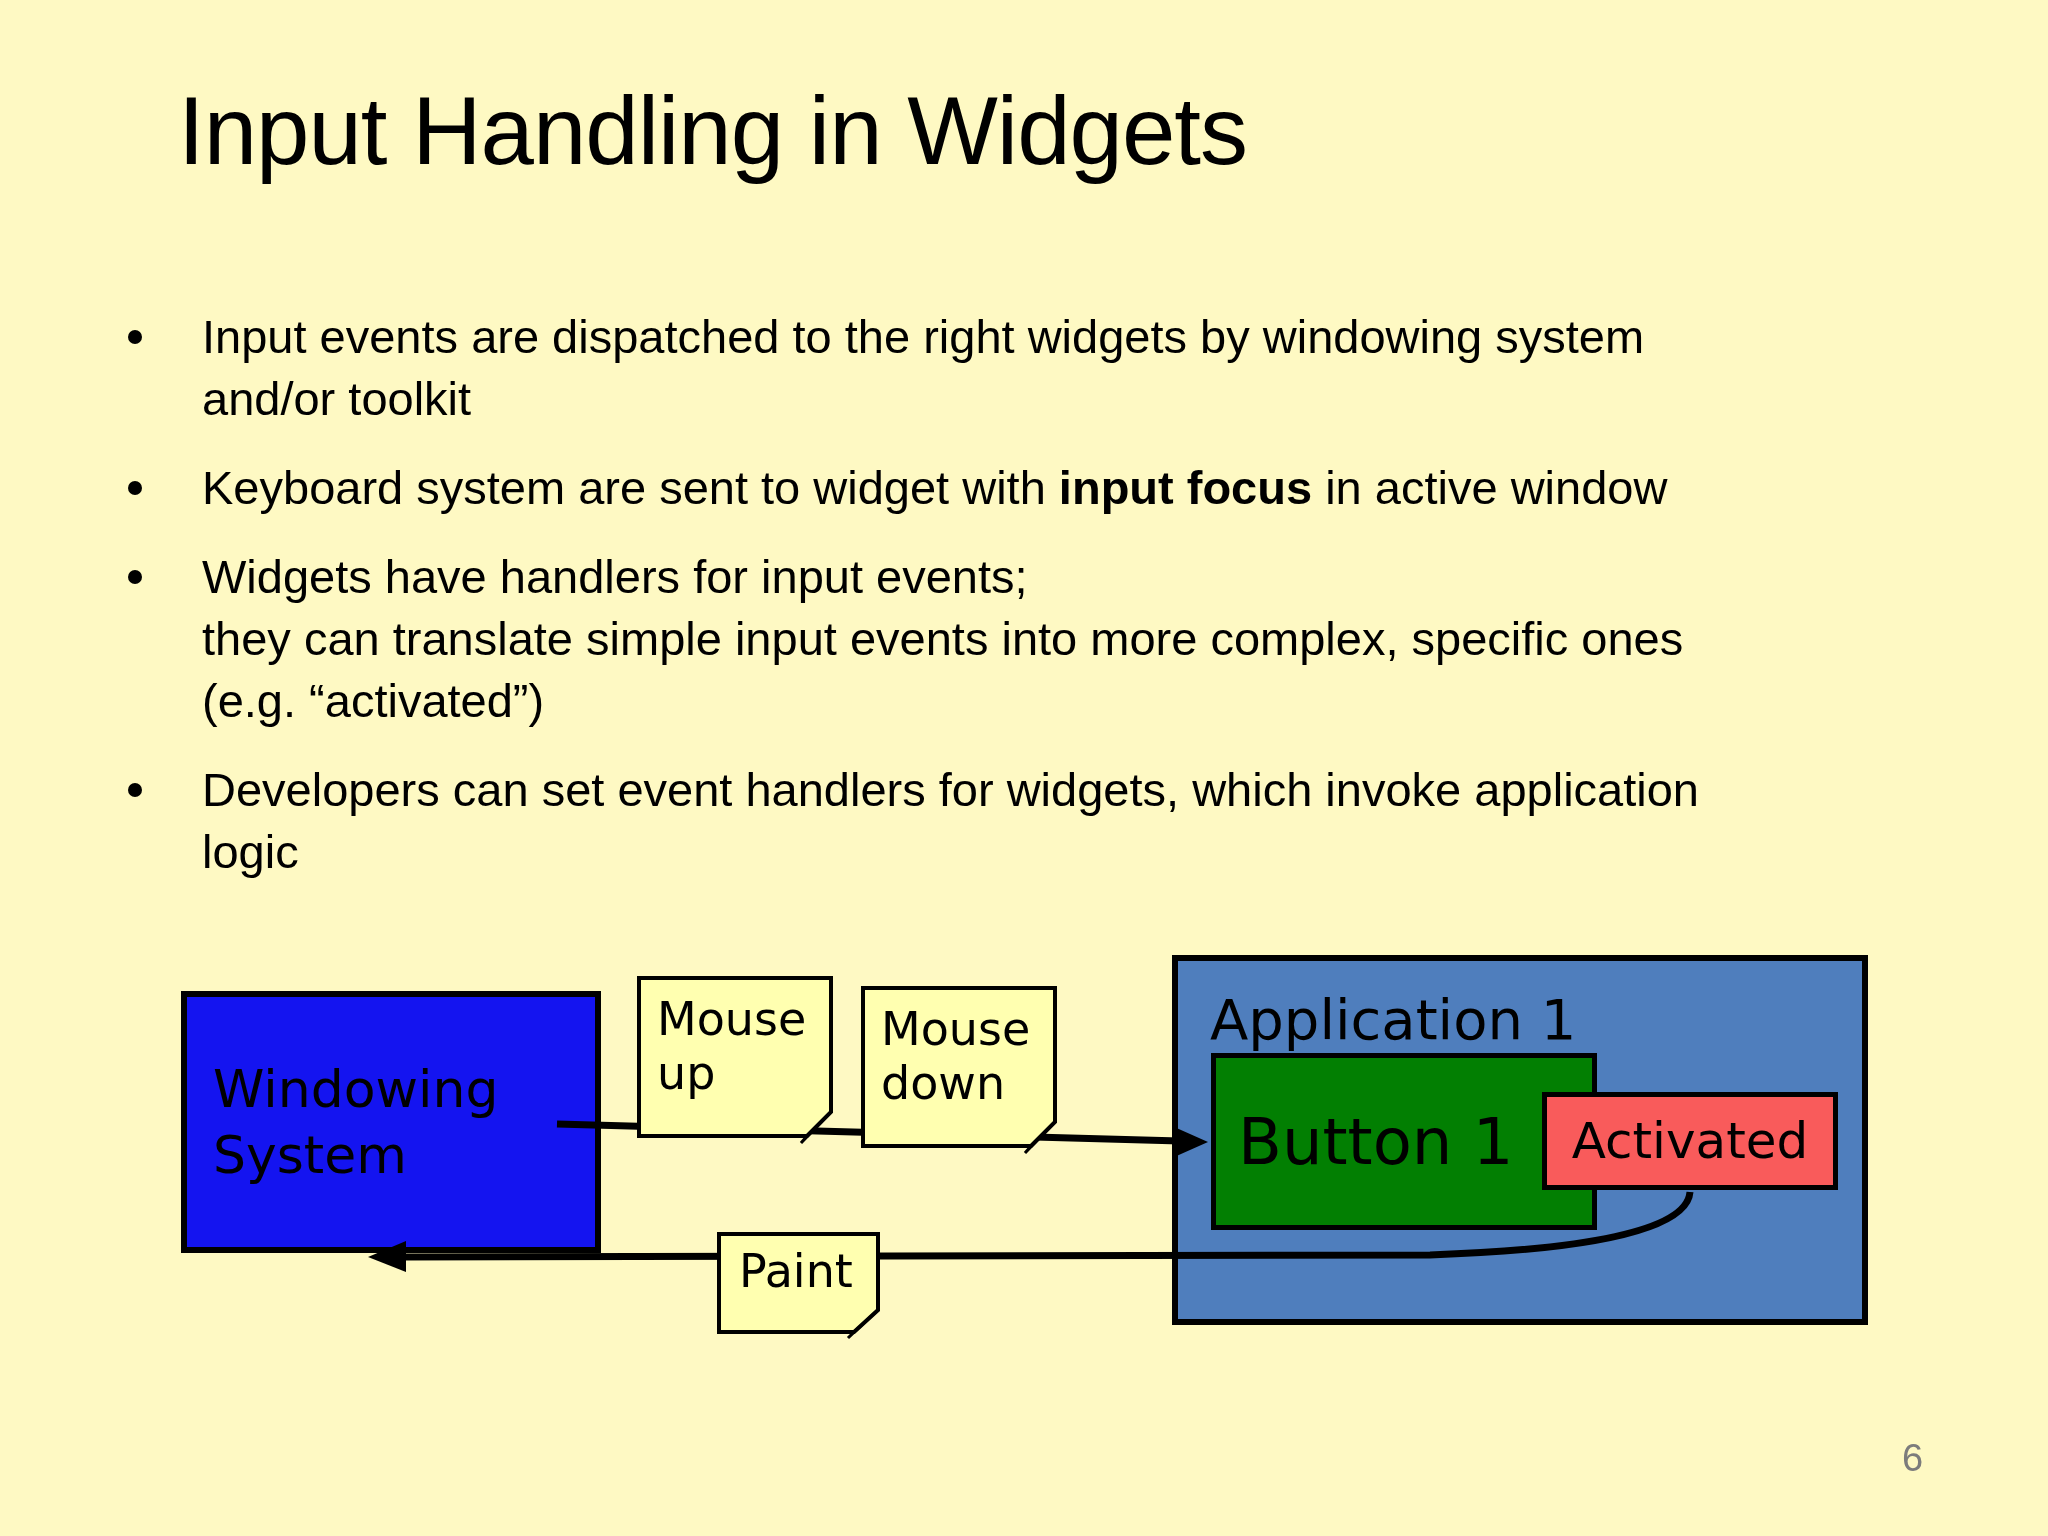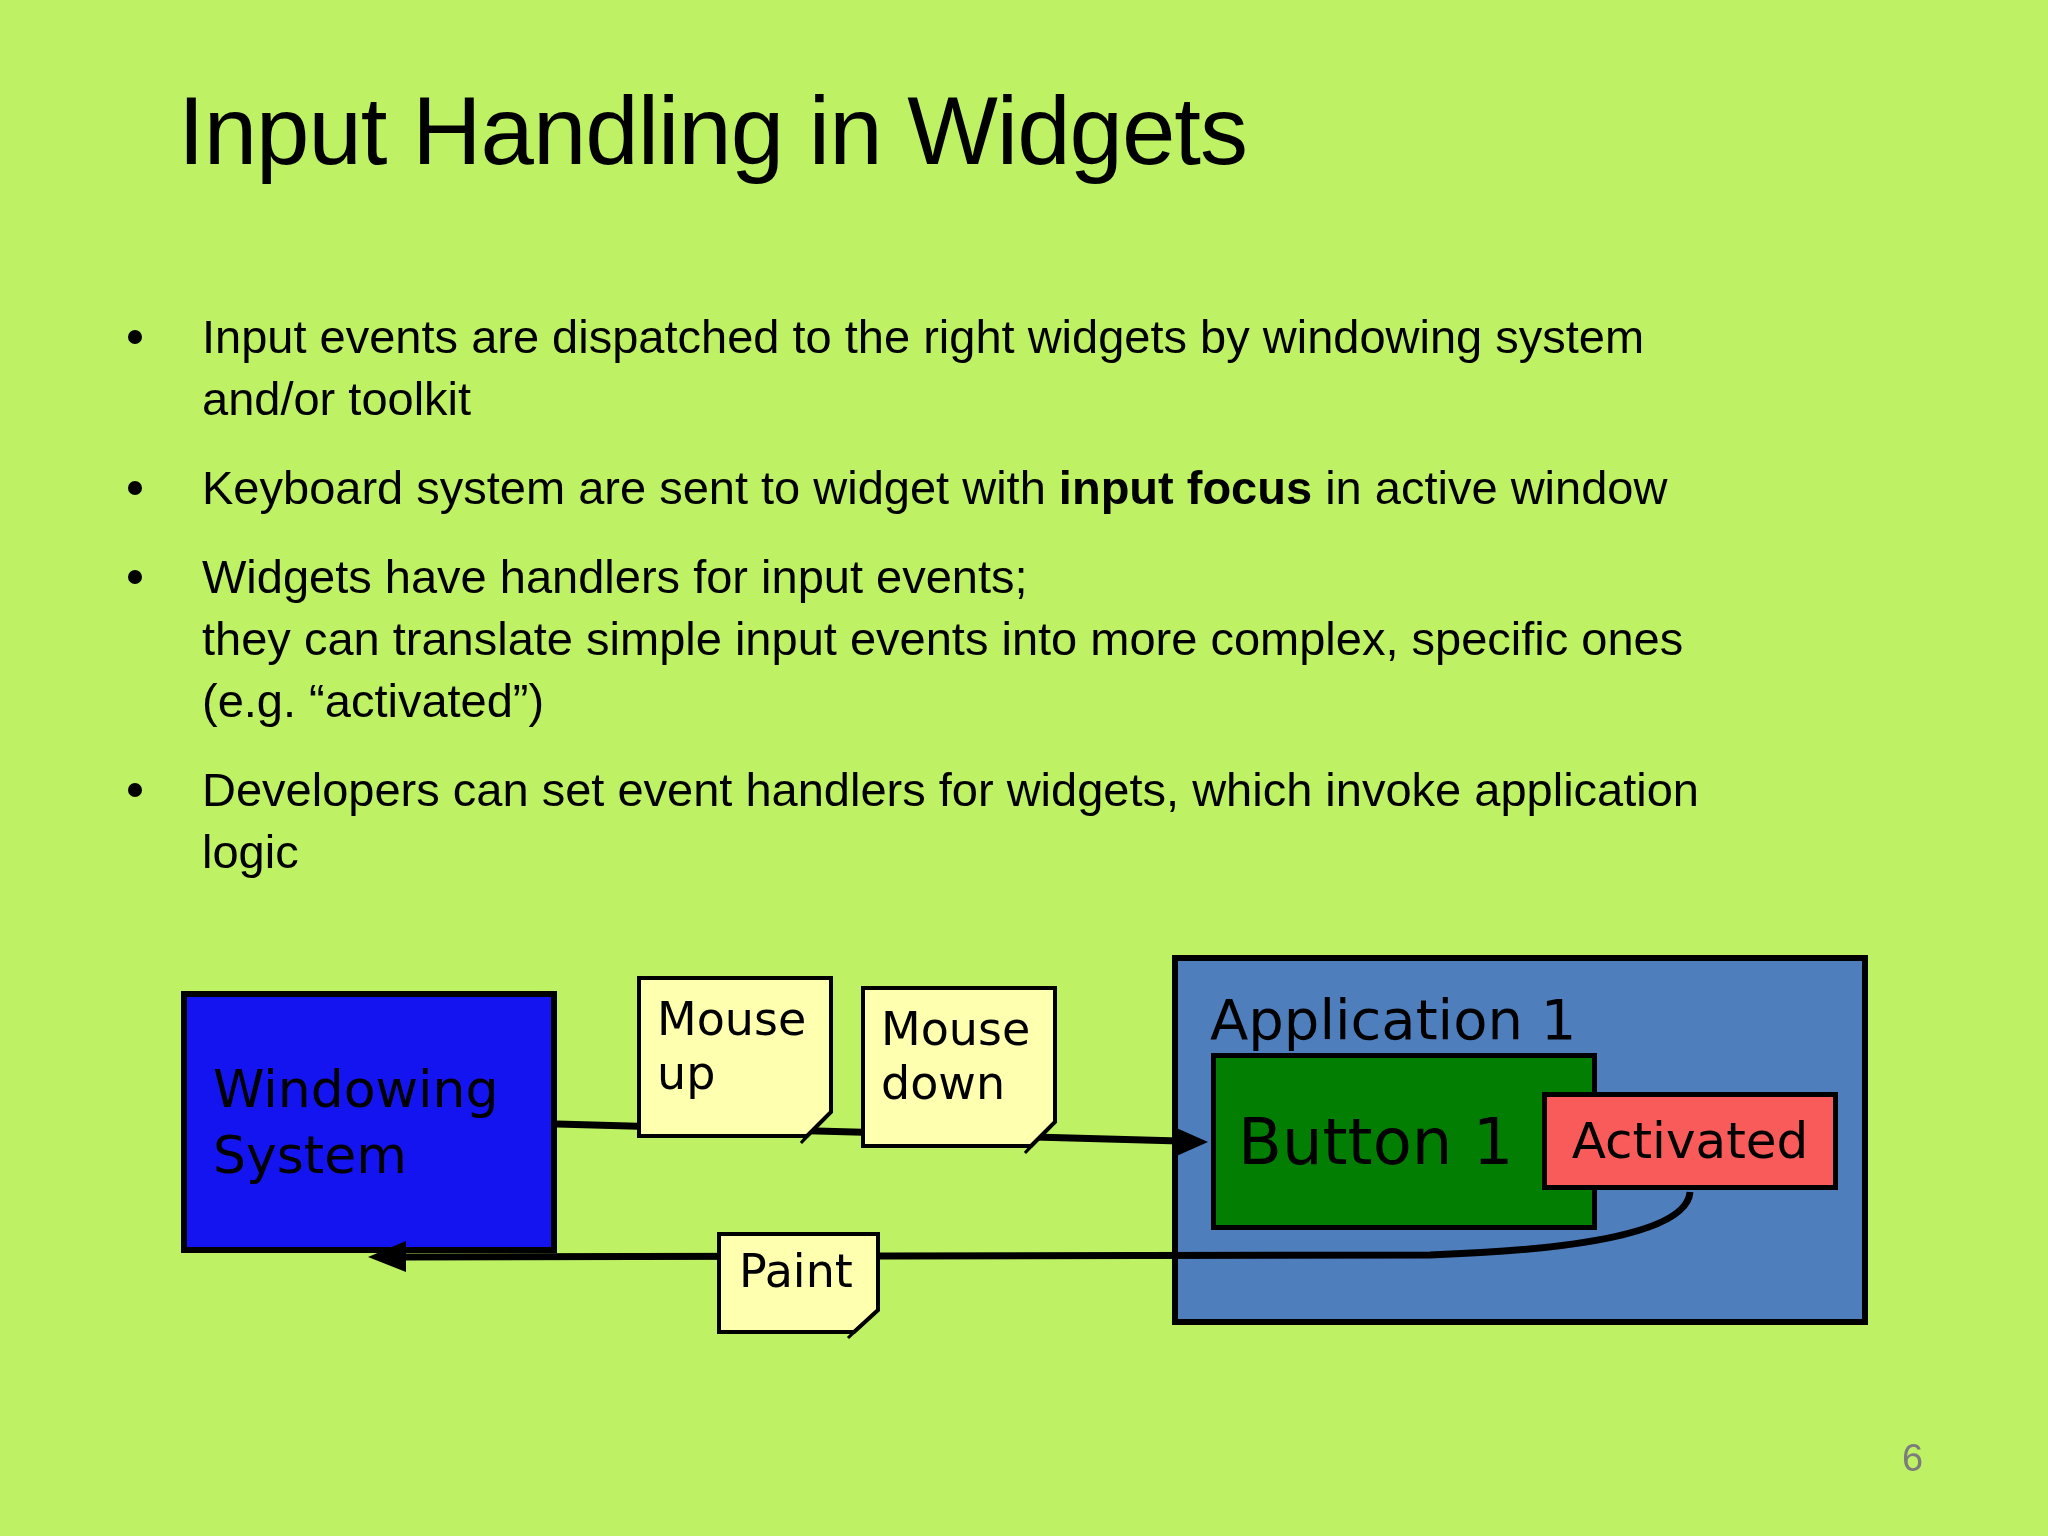--- a/index.html
+++ b/index.html
@@ -1,19 +1,19 @@
 <!DOCTYPE html>
 <html><head>
 <meta charset="utf-8">
 <style>
   html,body{margin:0;padding:0;background:#ffffff;}
   .slide{
     position:relative;
     width:2048px;height:1536px;
-    background:#bef264;
+    background:#fef9c3;
     overflow:hidden;
     font-family:"Liberation Sans", sans-serif;
     color:#000;
   }
   
   .title{
     position:absolute;left:178px;top:78px;
     font-size:96px;line-height:1.1;font-weight:400;
     letter-spacing:-1px;white-space:nowrap;
   }
@@ -26,21 +26,21 @@
   .bullet-dot{
     position:absolute;left:8px;top:24px;width:14px;height:14px;
     border-radius:50%;background:#000;
   }
   .bullet-text{white-space:pre-line;}
   .bullet-text b{font-weight:bold;}
   
   .box{position:absolute;box-sizing:border-box;border:6px solid #000;}
   .diagram-font{font-family:"DejaVu Sans", sans-serif;}
   .windowing-box{
-    left:181px;top:991px;width:376px;height:262px;z-index:1;
+    left:181px;top:991px;width:420px;height:262px;z-index:1;
     display:flex;align-items:center;
   }
   .windowing-label{
     padding-left:26px;font-size:52px;line-height:66px;white-space:pre-line;
   }
   .app-box{left:1172px;top:955px;width:696px;height:370px;z-index:1;}
   .app-label{
     position:absolute;left:32px;top:26px;font-size:56px;white-space:nowrap;
   }
   .button-box{

